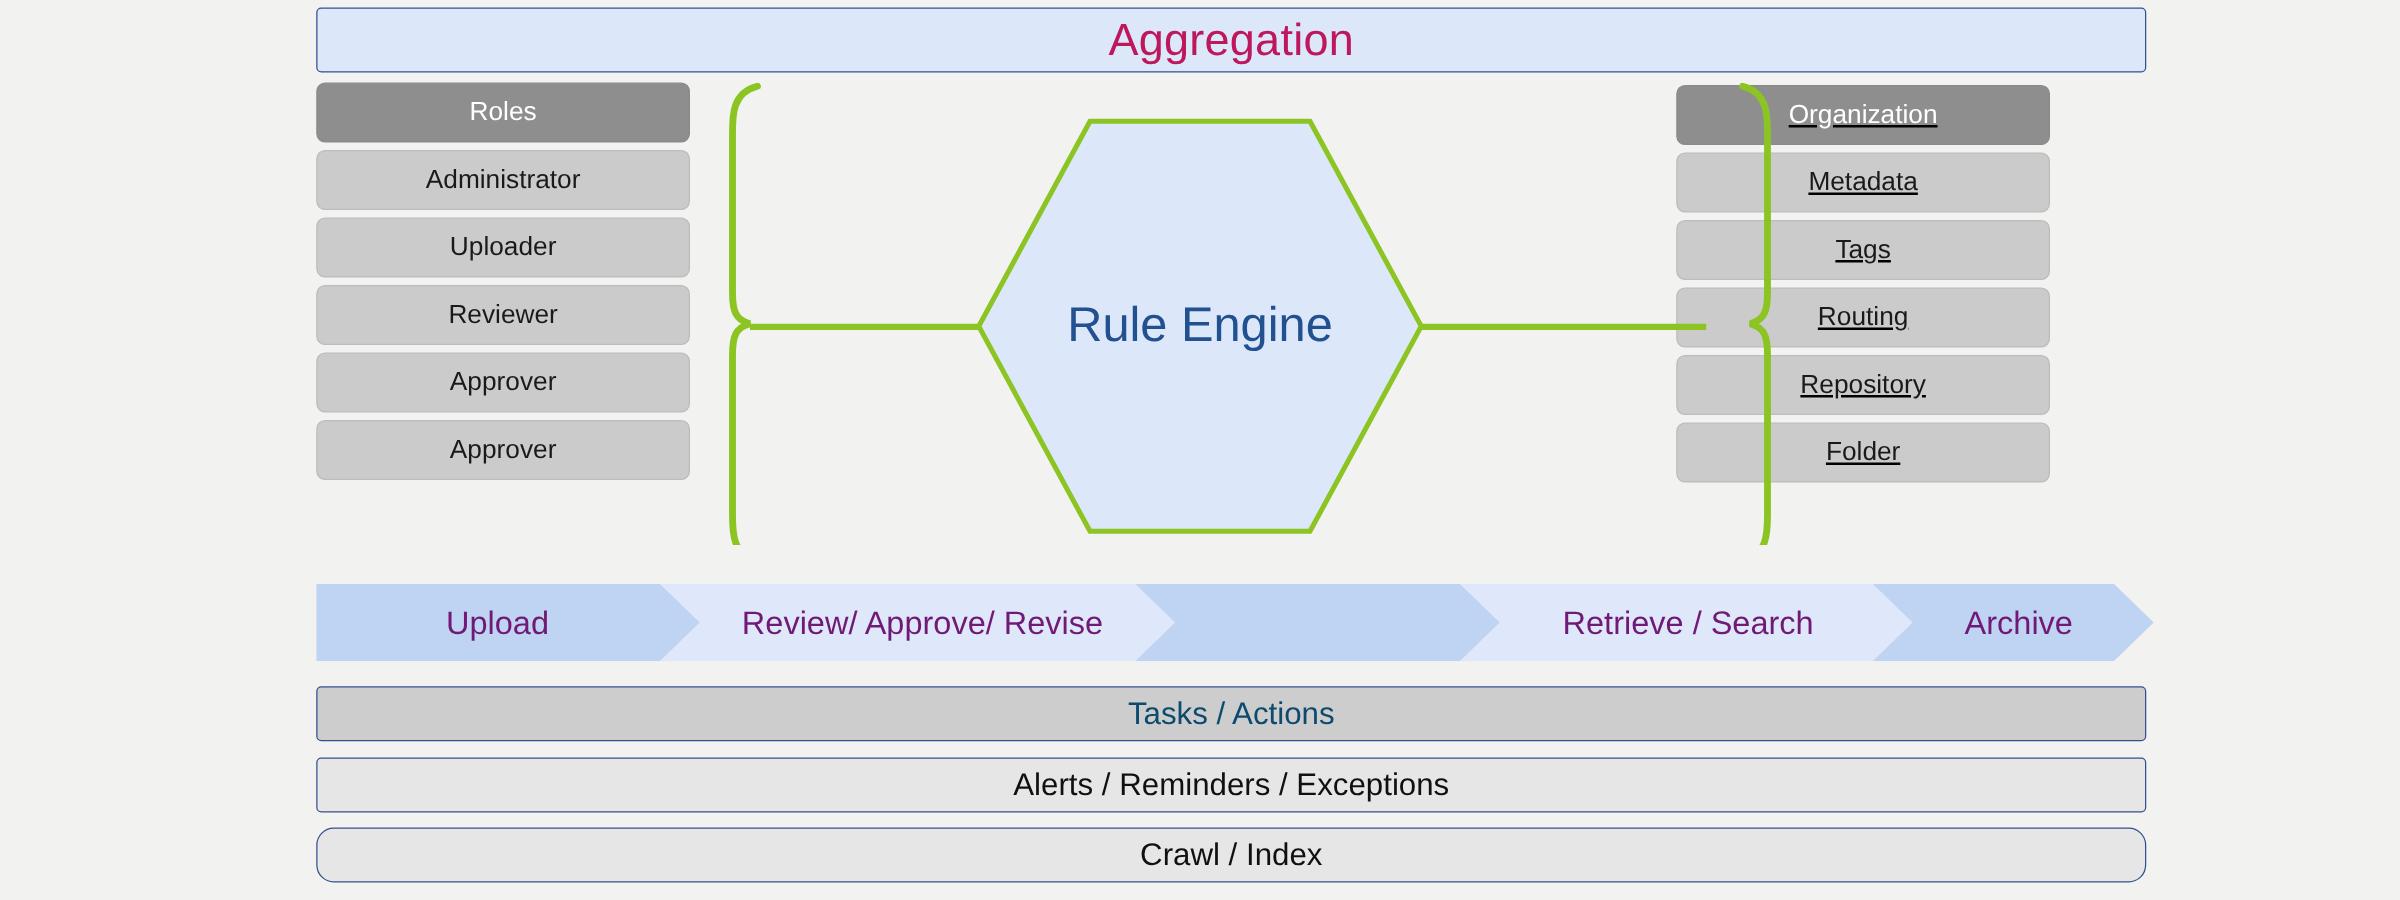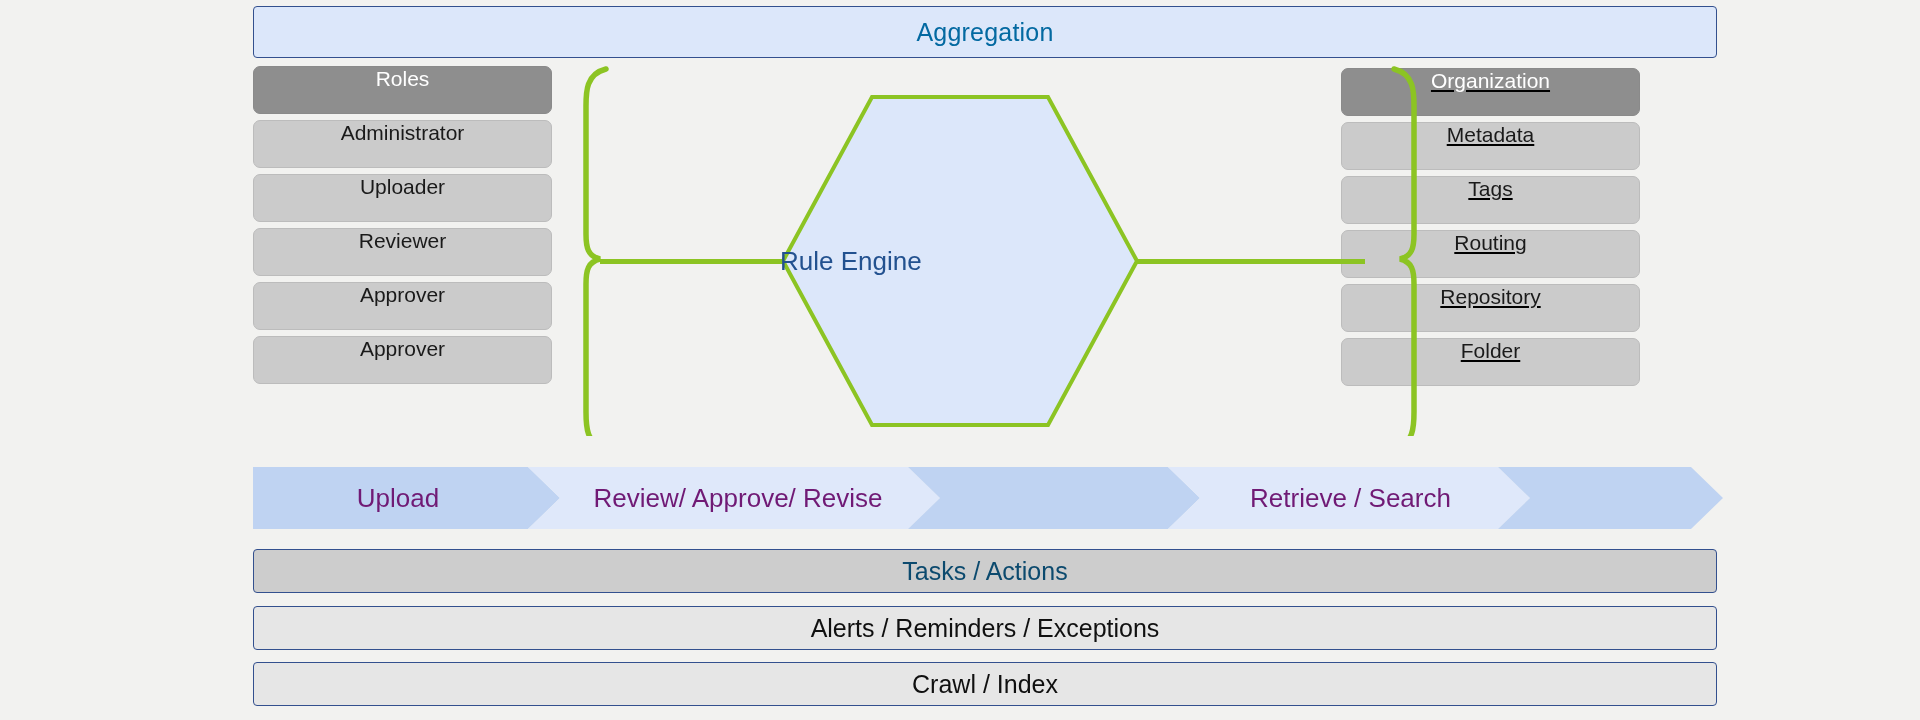--- a/index.html
+++ b/index.html
@@ -32,41 +32,41 @@
     height: 52px;
     background: #dce7fa;
     border: 1.5px solid #33508e;
     border-radius: 4px;
     display: flex;
     align-items: center;
     justify-content: center;
     box-sizing: border-box;
   }
   .agg-banner span {
-    font-size: 25px;
-    color: #0369a1;
+    font-size: 36px;
+    color: #be185d;
     letter-spacing: 0.2px;
   }
 
   
   .col {
     position: absolute;
     width: 299px;
     display: flex;
     flex-direction: column;
     gap: 6px;
   }
   .col-left  { left: 253px;  top: 66px; }
   .col-right { left: 1341px; top: 68px; text-decoration: underline; }
 
   .chip {
     height: 48px;
     border-radius: 7px;
     display: flex;
-    align-items: flex-start;
+    align-items: center;
     justify-content: center;
     box-sizing: border-box;
     font-size: 21px;
   }
   .chip.header {
     background: #8e8e8e;
     border: 1px solid #8a8a8a;
     color: #ffffff;
   }
   .chip.item {
@@ -85,22 +85,22 @@
   }
   .hex-wrap svg { display: block; }
   .hex-label {
     position: absolute;
     left: 0;
     top: 0;
     width: 360px;
     height: 334px;
     display: flex;
     align-items: center;
-    justify-content: flex-start;
-    font-size: 26px;
+    justify-content: center;
+    font-size: 39px;
     color: #22518f;
     pointer-events: none;
   }
 
   
   .brace {
     position: absolute;
     top: 66px;
     width: 100px;
     height: 370px;
@@ -156,21 +156,21 @@
     border: 1.5px solid #33508e;
     border-radius: 4px;
     display: flex;
     align-items: center;
     justify-content: center;
     box-sizing: border-box;
     font-size: 25px;
   }
   .bar-1 { top: 549px; background: #cdcdcd; color: #0c4a6e; }
   .bar-2 { top: 606px; background: #e6e6e6; color: #101010; }
-  .bar-3 { top: 662px; background: #e6e6e6; color: #101010; }
+  .bar-3 { top: 662px; background: #e6e6e6; color: #101010; border-radius: 14px; }
 </style>
 </head>
 <body>
 
 <div id="stage">
 
   <div class="agg-banner">
     <span>Aggregation</span>
   </div>
 
@@ -260,20 +260,23 @@
     <div class="flow-labels">
       <div class="flow-label" style="left:0px;   width:290px;">
         <span>Upload</span>
       </div>
       <div class="flow-label" style="left:290px; width:390px;">
         <span>Review/ Approve/ Revise</span>
       </div>
       <div class="flow-label" style="left:930px; width:335px;">
         <span>Retrieve / Search</span>
       </div>
+      <div class="flow-label" style="left:1262px;width:200px;">
+        <span>Archive</span>
+      </div>
     </div>
   </div>
 
   <div class="bar bar-1">
     <span>Tasks / Actions</span>
   </div>
   <div class="bar bar-2">
     <span>Alerts / Reminders / Exceptions</span>
   </div>
   <div class="bar bar-3">

